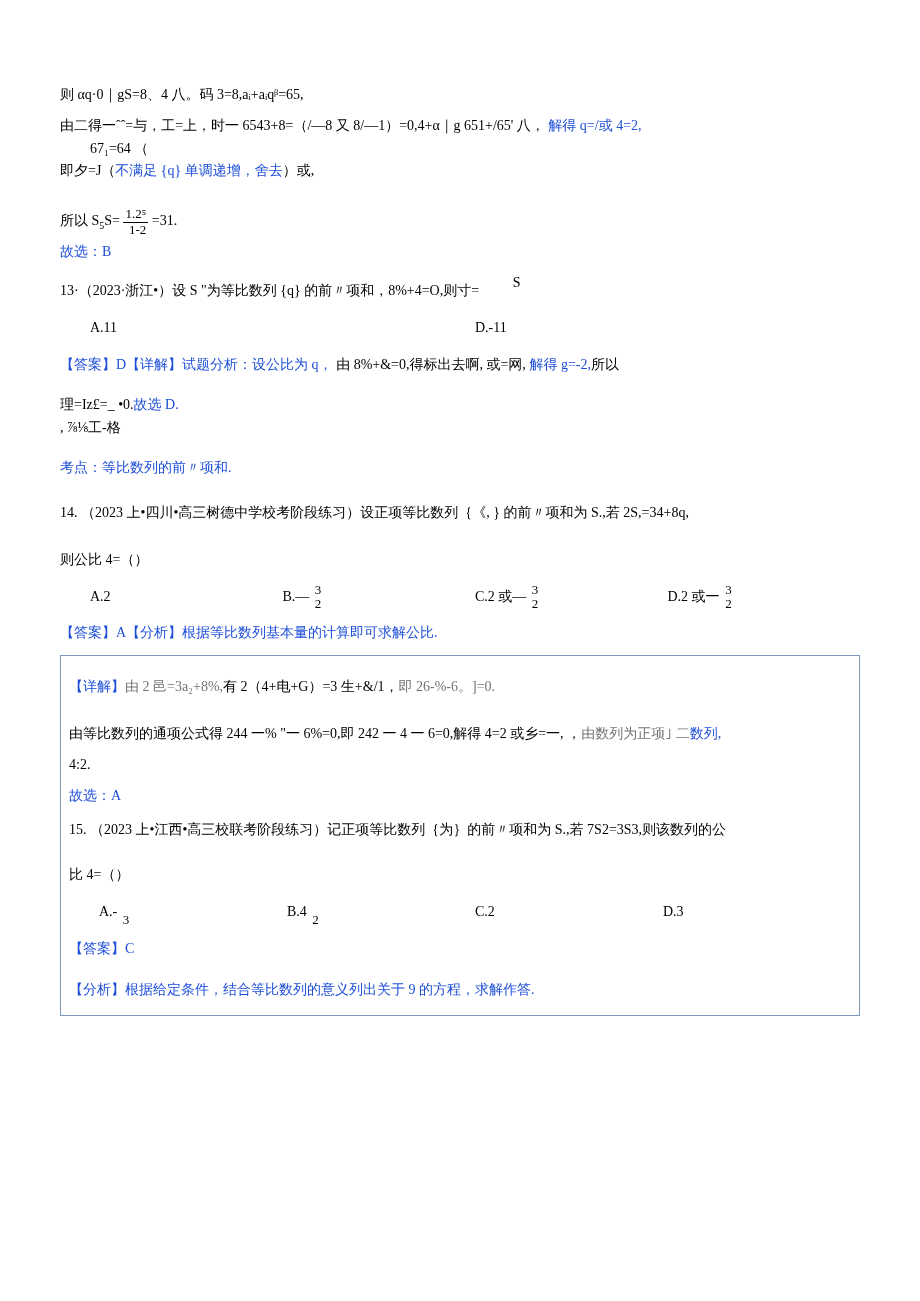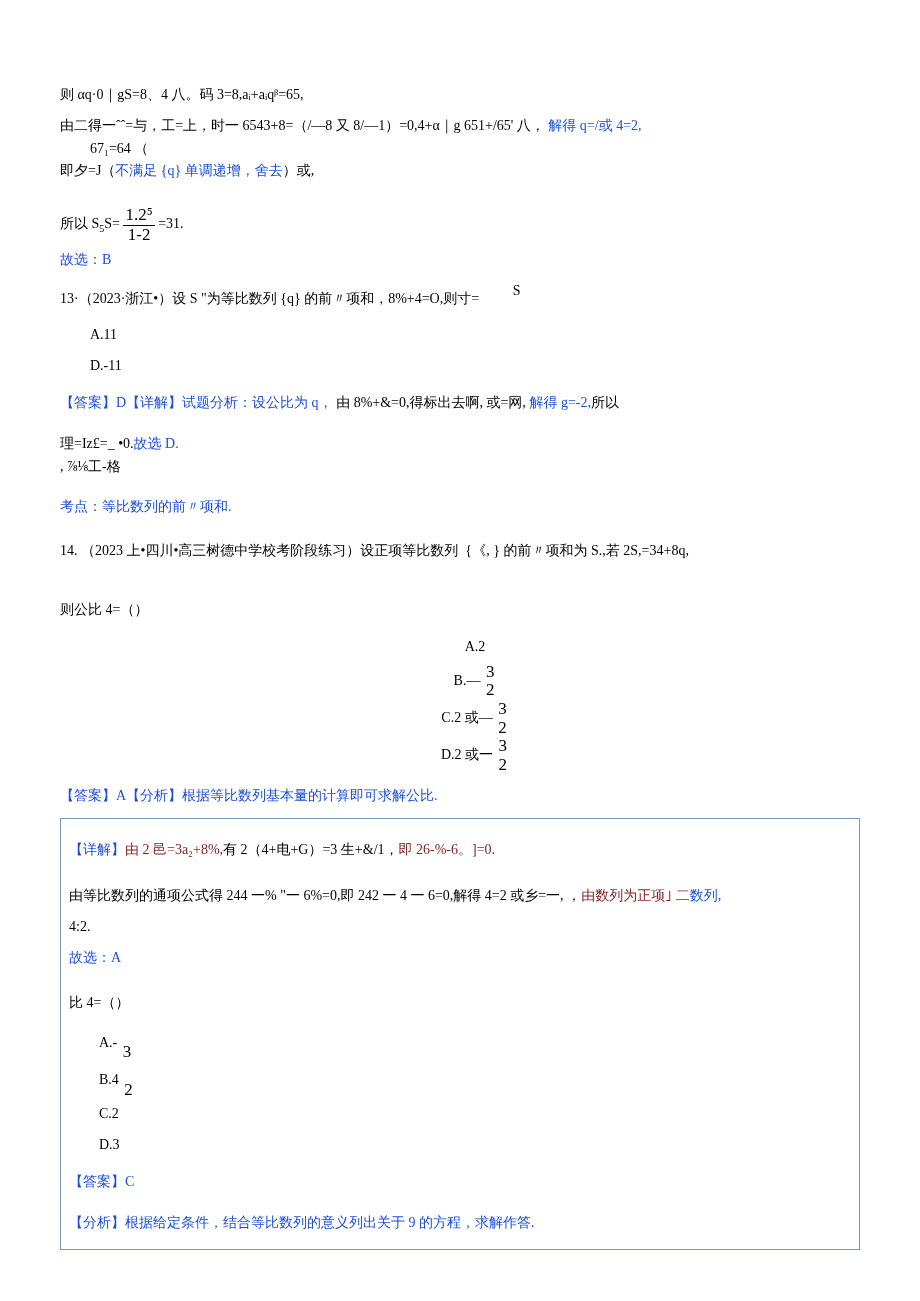--- a/index.html
+++ b/index.html
@@ -7,35 +7,34 @@
     font-size: 14px;
     line-height: 2.2;
     color: #000;
     background: #fff;
     margin: 0;
     padding: 80px 60px 60px 60px;
     width: 920px;
     box-sizing: border-box;
   }
   .red { color: #1d4ed8; }
-  .blue { color: #7f1d1d; }
+  .blue { color: #737373; }
   .frac {
     display: inline-block;
     vertical-align: middle;
-    text-align: center;
+    text-align: right;
     line-height: 1.1;
-    font-size: 17px;
+    font-size: 13px;
   }
   .frac .num { display: block; border-bottom: 1px solid #000; padding: 0 2px; }
   .frac .den { display: block; padding: 0 2px; }
   .options {
     display: flex;
     gap: 0;
     margin: 6px 0 6px 30px;
-    flex-direction: column;
   }
   .opt { flex: 1; white-space: nowrap; }
   .sub { vertical-align: sub; font-size: 10px; }
   .ml30 { margin-left: 30px; }
   .block {
     border: 1px solid #7a98b8;
     padding: 10px 8px;
     margin-top: 6px;
   }
   .tight { line-height: 1.0; }
@@ -83,21 +82,21 @@
 </div>
 
 <div style="margin-top:10px">
   <span>理=Iz£=_ •0.</span><span class="red">故选 D.</span>
 </div>
 <div class="tight">, ⅞⅛工-格</div>
 
 <div class="red" style="margin-top:18px">考点：等比数列的前〃项和.</div>
 
 <div style="margin-top:14px">14.  （2023 上•四川•高三树德中学校考阶段练习）设正项等比数列｛《, } 的前〃项和为 S.,若 2S,=34+8q,</div>
-<div style="margin-top:28px">则公比 4=（）</div>
+<div style="margin-top:16px">则公比 4=（）</div>
 
 <div class="options" style="align-items:center;">
   <div class="opt">A.2</div>
   <div class="opt">
     <span>B.—</span>
     <span class="frac">
       <span class="num" style="border:none">3</span>
       <span class="den">2</span>
     </span>
   </div>
@@ -122,20 +121,21 @@
 <div class="block">
   <div style="margin-top:6px">
     <span class="red">【详解】</span><span class="blue">由 2 邑=3a₂+8%,</span><span>有 2（4+电+G）=3 生+&amp;/1，</span><span class="blue">即 26-%-6。]=0.</span>
   </div>
   <div style="margin-top:16px">
     <span>由等比数列的通项公式得 244 一% "一 6%=0,即 242 一 4 一 6=0,解得 4=2 或乡=一, ，</span><span class="blue">由数列为正项｣ 二</span><span class="red">数列,</span>
   </div>
   <div>4:2.</div>
   <div class="red">故选：A</div>
 
+  <div style="margin-top:4px">15.   （2023 上•江西•高三校联考阶段练习）记正项等比数列｛为｝的前〃项和为 S.,若 7S2=3S3,则该数列的公</div>
   <div style="margin-top:14px">比 4=（）</div>
 
   <div class="options" style="align-items:flex-start;">
     <div class="opt">
       <span>A.-</span>
       <span class="frac">
         <span class="num" style="border:none">&nbsp;</span>
         <span class="den">3</span>
       </span>
     </div>

